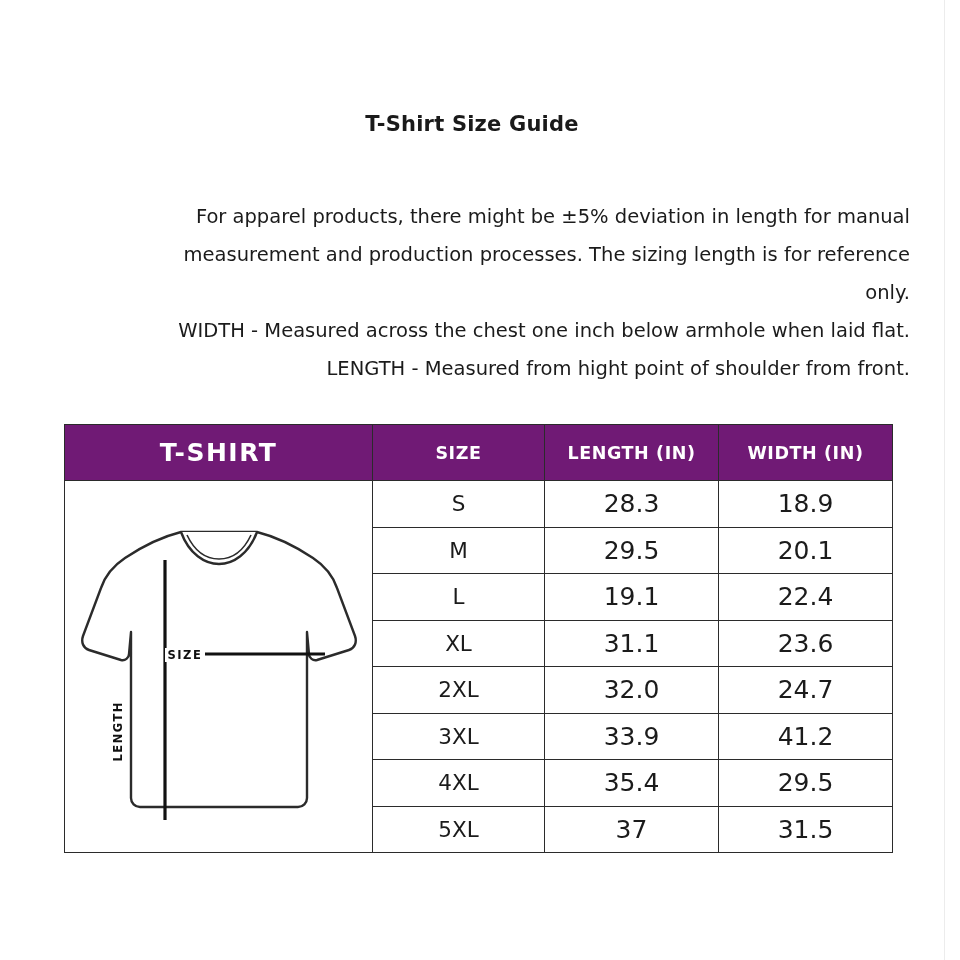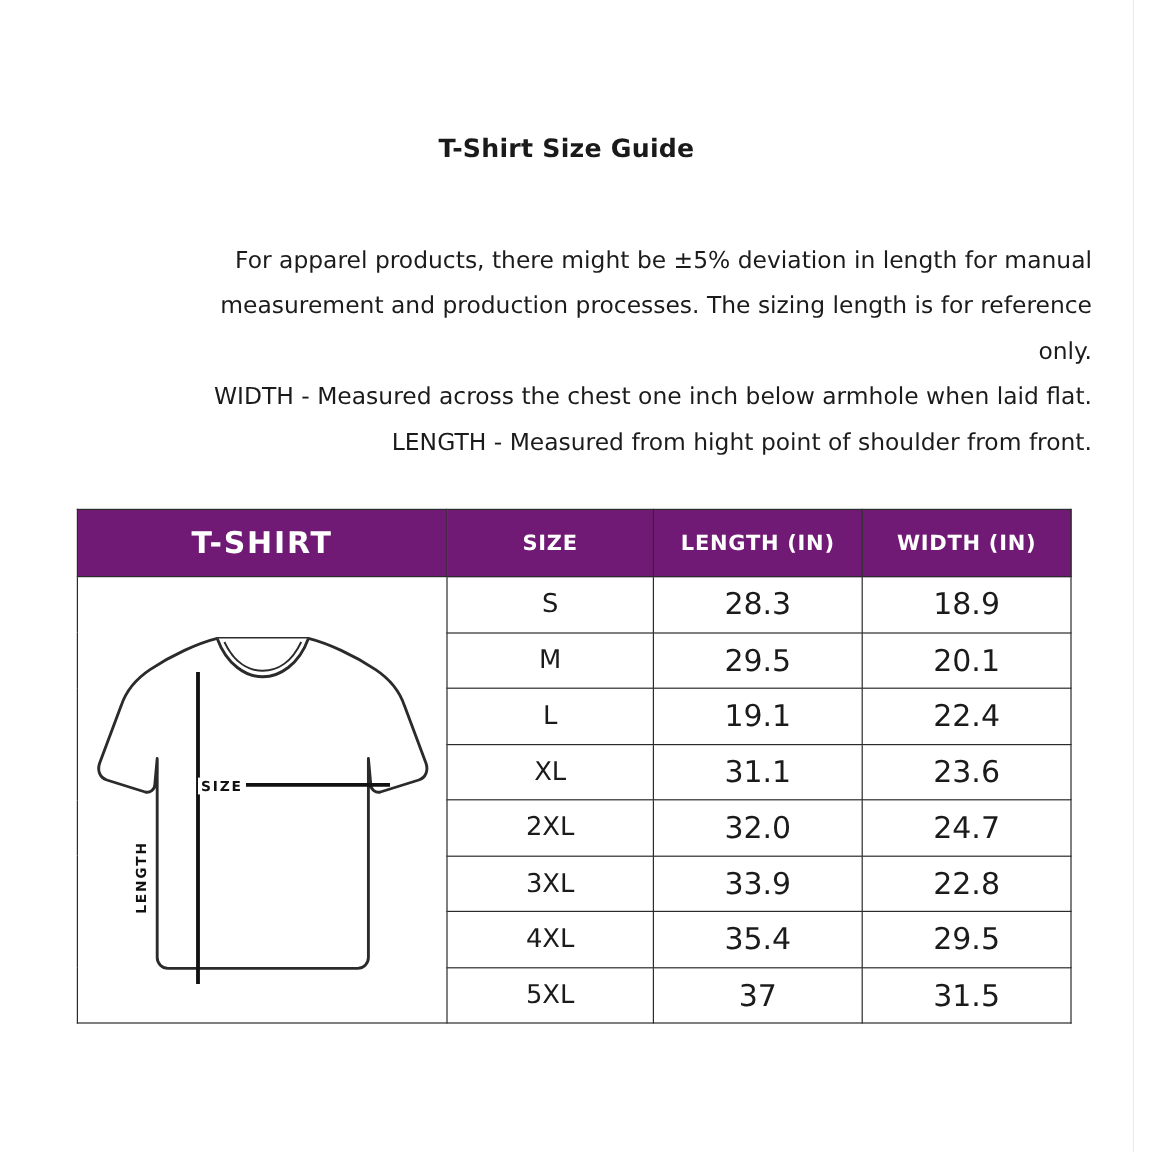--- a/index.html
+++ b/index.html
@@ -212,21 +212,21 @@
         <td class="cell">23.6</td>
       </tr>
       <tr>
         <td class="cell size-cell">2XL</td>
         <td class="cell">32.0</td>
         <td class="cell">24.7</td>
       </tr>
       <tr>
         <td class="cell size-cell">3XL</td>
         <td class="cell">33.9</td>
-        <td class="cell">22.8</td>
+        <td class="cell">41.2</td>
       </tr>
       <tr>
         <td class="cell size-cell">4XL</td>
         <td class="cell">35.4</td>
         <td class="cell">29.5</td>
       </tr>
       <tr>
         <td class="cell size-cell">5XL</td>
         <td class="cell">37</td>
         <td class="cell">31.5</td>

